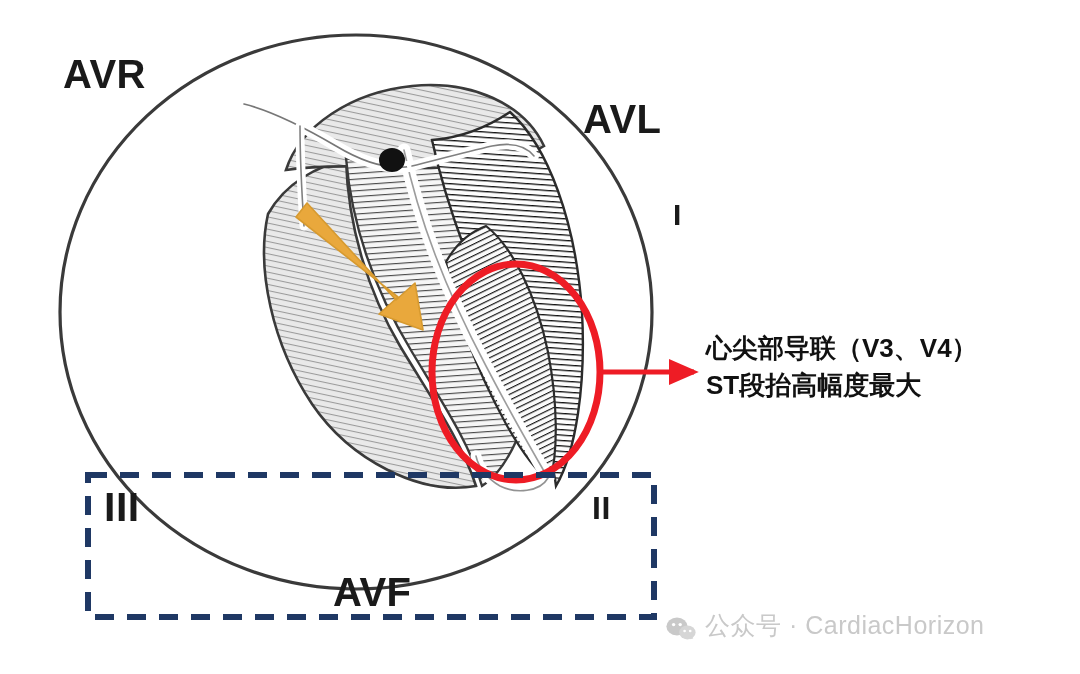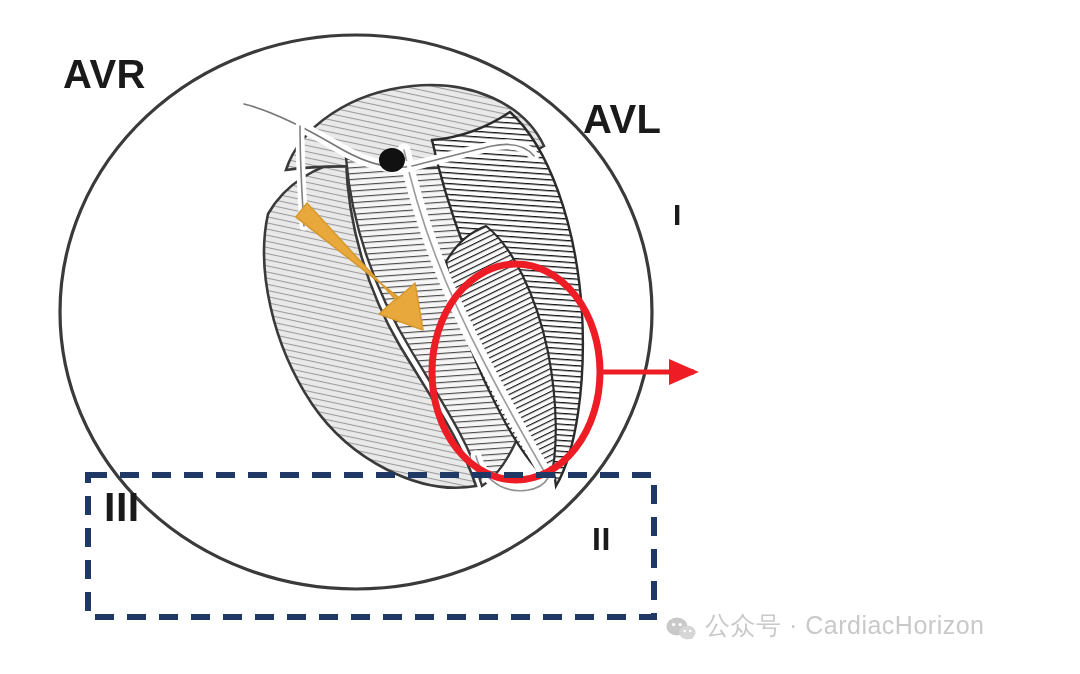--- a/index.html
+++ b/index.html
@@ -32,21 +32,21 @@
     font-weight: 700;
     color: #1a1a1a;
     letter-spacing: 0.5px;
     white-space: nowrap;
     user-select: none;
   }
   #lead-avr { left: 63px;  top: 52px;  font-size: 40px; }
   #lead-avl { left: 583px; top: 52px;  font-size: 40px; margin-top: 45px; }
   #lead-i   { left: 673px; top: 198px; font-size: 30px; }
   #lead-iii { left: 104px; top: 484px; font-size: 41px; }
-  #lead-ii  { left: 592px; top: 490px; font-size: 32px; margin-top: 31px; }
+  #lead-ii  { left: 592px; top: 490px; font-size: 32px; }
   #lead-avf { left: 333px; top: 570px; font-size: 40px; }
 
   
   #annotation {
     position: absolute;
     left: 706px;
     top: 330px;
     width: 360px;
     font-family: "Liberation Sans", "DejaVu Sans", sans-serif;
     font-size: 26px;
@@ -217,21 +217,26 @@
     <line x1="600" y1="372" x2="694" y2="372" stroke="#ee1c25" stroke-width="5" marker-end="url(#redArrowHead)"></line>
 
     <rect x="88" y="475" width="566" height="142" fill="none" stroke="#1f3864" stroke-width="6" stroke-dasharray="19 13"></rect>
   </svg>
 
   <div class="lead-label" id="lead-avr">AVR</div>
   <div class="lead-label" id="lead-avl">AVL</div>
   <div class="lead-label" id="lead-i">I</div>
   <div class="lead-label" id="lead-iii">III</div>
   <div class="lead-label" id="lead-ii">II</div>
-
+  <div class="lead-label" id="lead-avf">AVF</div>
+
+  <div id="annotation">
+    <span class="ann-line">心尖部导联（V3、V4）</span>
+    <span class="ann-line">ST段抬高幅度最大</span>
+  </div>
 
 
   <div id="watermark">
     <svg width="30" height="26" viewBox="0 0 30 26">
       <ellipse cx="11" cy="10.5" rx="10.6" ry="9" fill="#c9c9c9"></ellipse>
       <path d="M 5 18 L 8.6 15.2 L 9.6 18.6 Z" fill="#c9c9c9"></path>
       <circle cx="7.6" cy="8.6" r="1.7" fill="#ffffff"></circle>
       <circle cx="14.2" cy="8.6" r="1.7" fill="#ffffff"></circle>
       <ellipse cx="21.4" cy="16.4" rx="8.2" ry="7" fill="#d6d6d6"></ellipse>
       <path d="M 27.4 22.4 L 24.4 20.2 L 23.6 23.2 Z" fill="#d6d6d6"></path>

